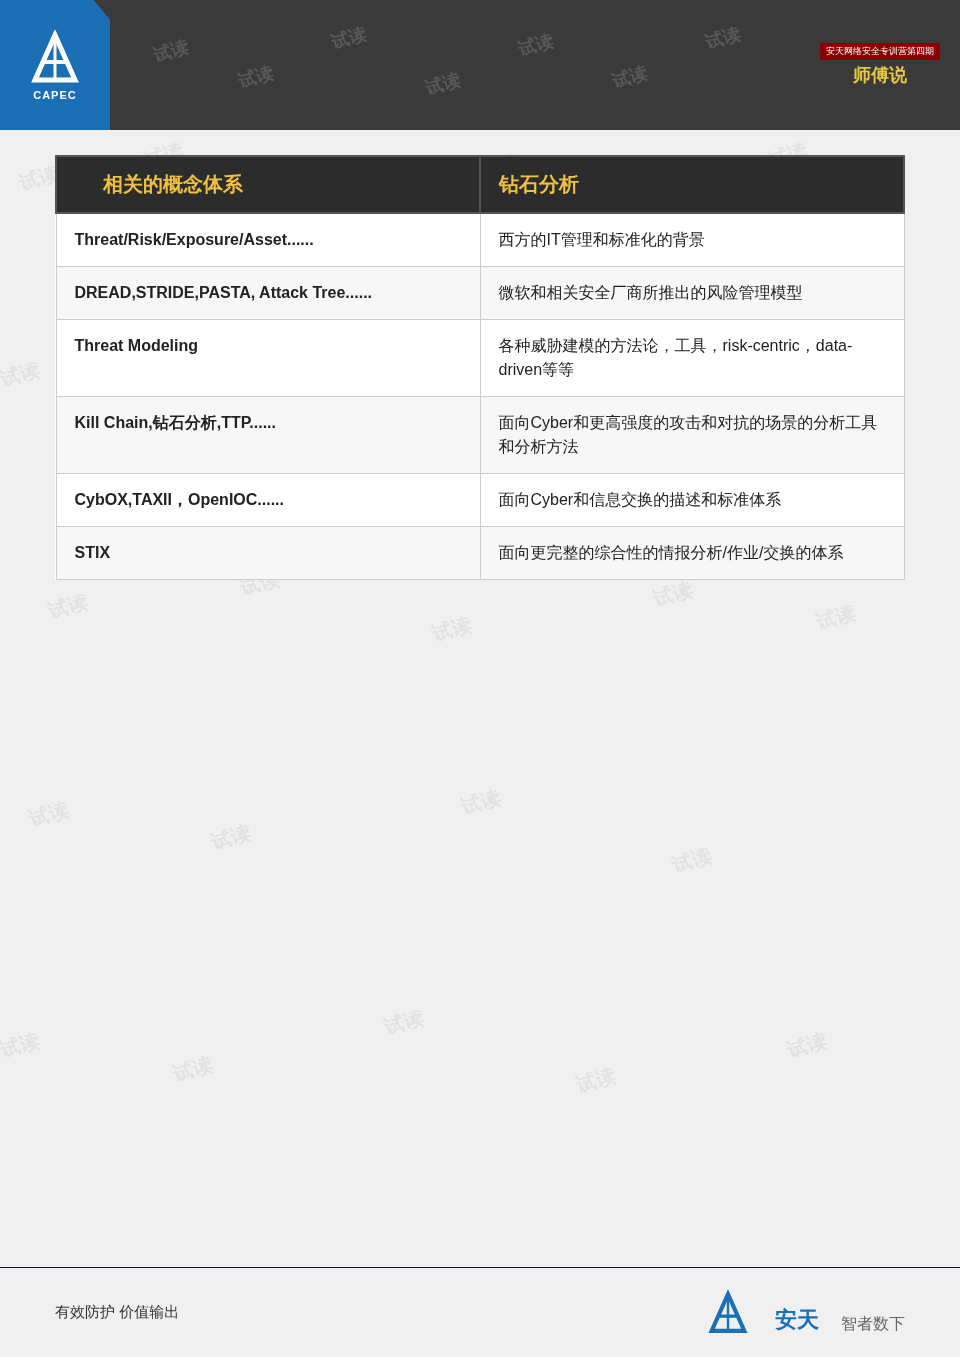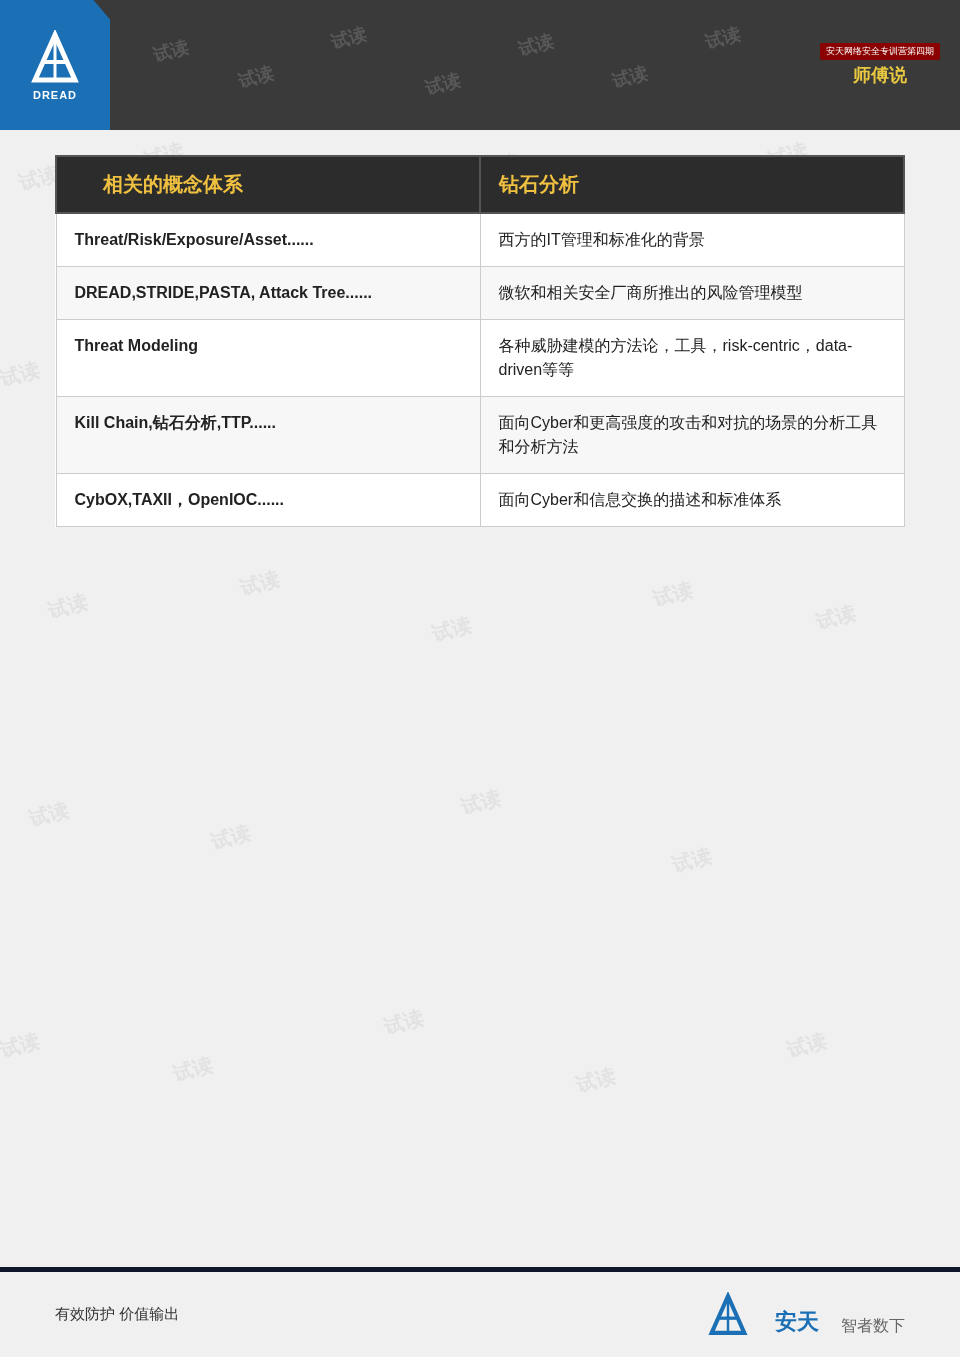--- a/index.html
+++ b/index.html
@@ -169,21 +169,21 @@
       position: absolute;
       bottom: 0;
       left: 0;
       right: 0;
       height: 90px;
       background: #f0f0f0;
       display: flex;
       align-items: center;
       justify-content: space-between;
       padding: 0 55px;
-      border-top: 5px solid #0f172a;
+      border-top: 1px solid #0f172a;
       z-index: 2;
     }
 
     .footer-left {
       font-size: 15px;
       color: #333;
       font-weight: 500;
     }
 
     .footer-right {
@@ -216,21 +216,21 @@
 </head>
 <body>
 
 <div class="header">
   <div class="logo-block">
     <svg class="logo-icon" viewBox="0 0 60 55">
       <polygon points="10,50 30,5 50,50" fill="none" stroke="white" stroke-width="5"></polygon>
       <line x1="20" y1="32" x2="40" y2="32" stroke="white" stroke-width="4"></line>
       <line x1="30" y1="5" x2="30" y2="50" stroke="white" stroke-width="3"></line>
     </svg>
-    <span class="logo-text">DREAD</span>
+    <span class="logo-text">CAPEC</span>
   </div>
 
   <div class="watermark-area">
     <span class="header-wm" style="left:5%; top:30%">试读</span>
     <span class="header-wm" style="left:15%; top:50%">试读</span>
     <span class="header-wm" style="left:26%; top:20%">试读</span>
     <span class="header-wm" style="left:37%; top:55%">试读</span>
     <span class="header-wm" style="left:48%; top:25%">试读</span>
     <span class="header-wm" style="left:59%; top:50%">试读</span>
     <span class="header-wm" style="left:70%; top:20%">试读</span>
@@ -292,20 +292,24 @@
           <td>各种威胁建模的方法论，工具，risk-centric，data-driven等等</td>
         </tr>
         <tr>
           <td class="left-col">Kill Chain,钻石分析,TTP......</td>
           <td>面向Cyber和更高强度的攻击和对抗的场景的分析工具和分析方法</td>
         </tr>
         <tr>
           <td class="left-col">CybOX,TAXII，OpenIOC......</td>
           <td>面向Cyber和信息交换的描述和标准体系</td>
         </tr>
+        <tr>
+          <td class="left-col">STIX</td>
+          <td>面向更完整的综合性的情报分析/作业/交换的体系</td>
+        </tr>
       </tbody>
   </table>
 </div>
 
 <div class="footer">
   <span class="footer-left">有效防护 价值输出</span>
   <div class="footer-right">
     <svg width="50" height="45" viewBox="0 0 60 55">
       <polygon points="10,50 30,5 50,50" fill="none" stroke="#1a6fb5" stroke-width="5"></polygon>
       <line x1="20" y1="32" x2="40" y2="32" stroke="#1a6fb5" stroke-width="4"></line>

